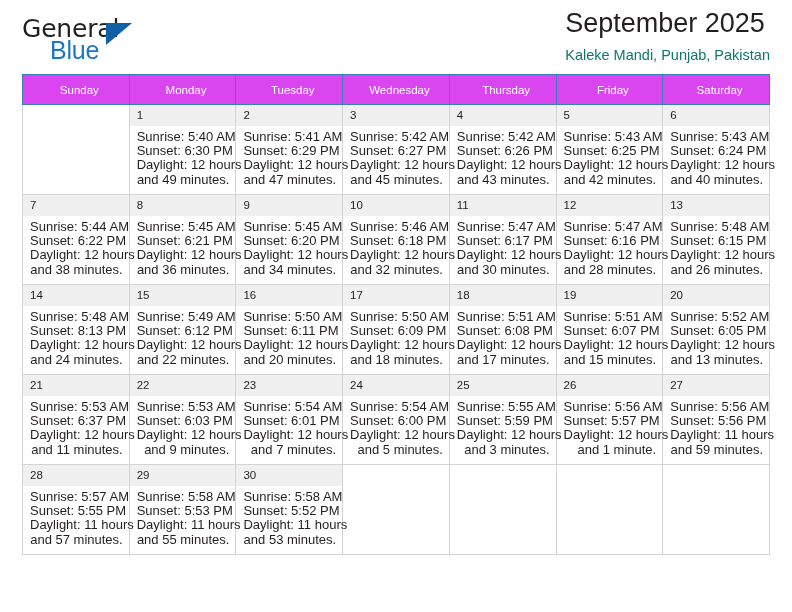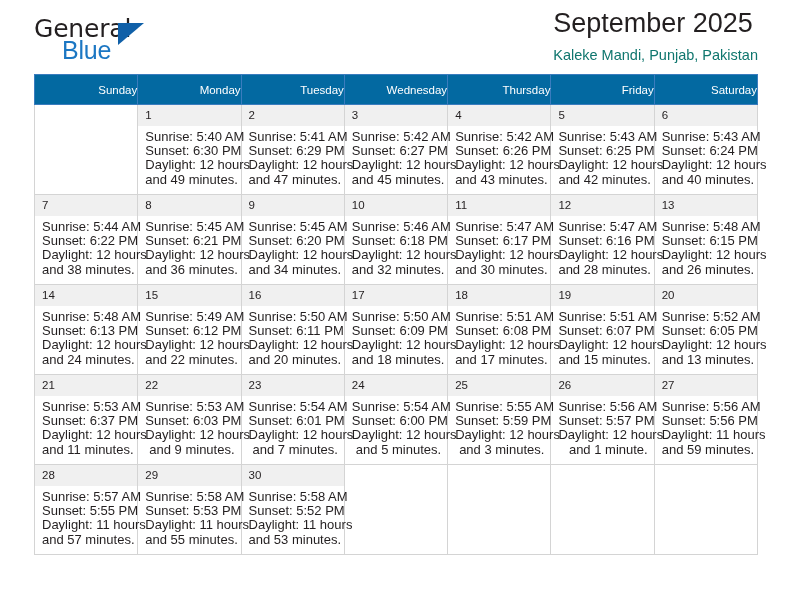--- a/index.html
+++ b/index.html
@@ -12,21 +12,21 @@
     height: 612px;
     font-family: "Liberation Sans", sans-serif;
     color: #231f20;
     overflow: hidden;
   }
   .page {
     position: relative;
     width: 792px;
     height: 612px;
     box-sizing: border-box;
-    padding: 0 34px;
+    padding: 0 22px;
   }
 
   
   .header {
     position: relative;
     height: 72px;
     display: flex;
     align-items: flex-start;
     justify-content: space-between;
   }
@@ -82,25 +82,25 @@
   }
 
   
   .calendar {
     width: 100%;
     border-collapse: collapse;
     table-layout: fixed;
     margin-top: 2px;
   }
   .calendar th {
-    background: #0369a1;
+    background: #d946ef;
     color: #ffffff;
     font-weight: normal;
     font-size: 11.5px;
-    text-align: right;
+    text-align: center;
     padding: 5px 0 5px 7px;
     border: 1px solid #3a7cbe;
     height: 19px;
     margin-left: 32px;
   }
   .calendar td {
     vertical-align: top;
     padding: 0;
     border-left: 1px solid #d4d4d4;
     border-right: 1px solid #d4d4d4;
@@ -314,21 +314,21 @@
               </div>
             </div>
           </td>
         </tr>
         <tr>
           <td>
             <div class="cell-inner">
               <div class="daynum">14</div>
               <div class="details">
                 <div>Sunrise: 5:48 AM</div>
-                <div>Sunset: 6:13 PM</div>
+                <div>Sunset: 8:13 PM</div>
                 <div>Daylight: 12 hours</div>
                 <div>and 24 minutes.</div>
               </div>
             </div>
           </td>
           <td>
             <div class="cell-inner">
               <div class="daynum">15</div>
               <div class="details">
                 <div>Sunrise: 5:49 AM</div>

